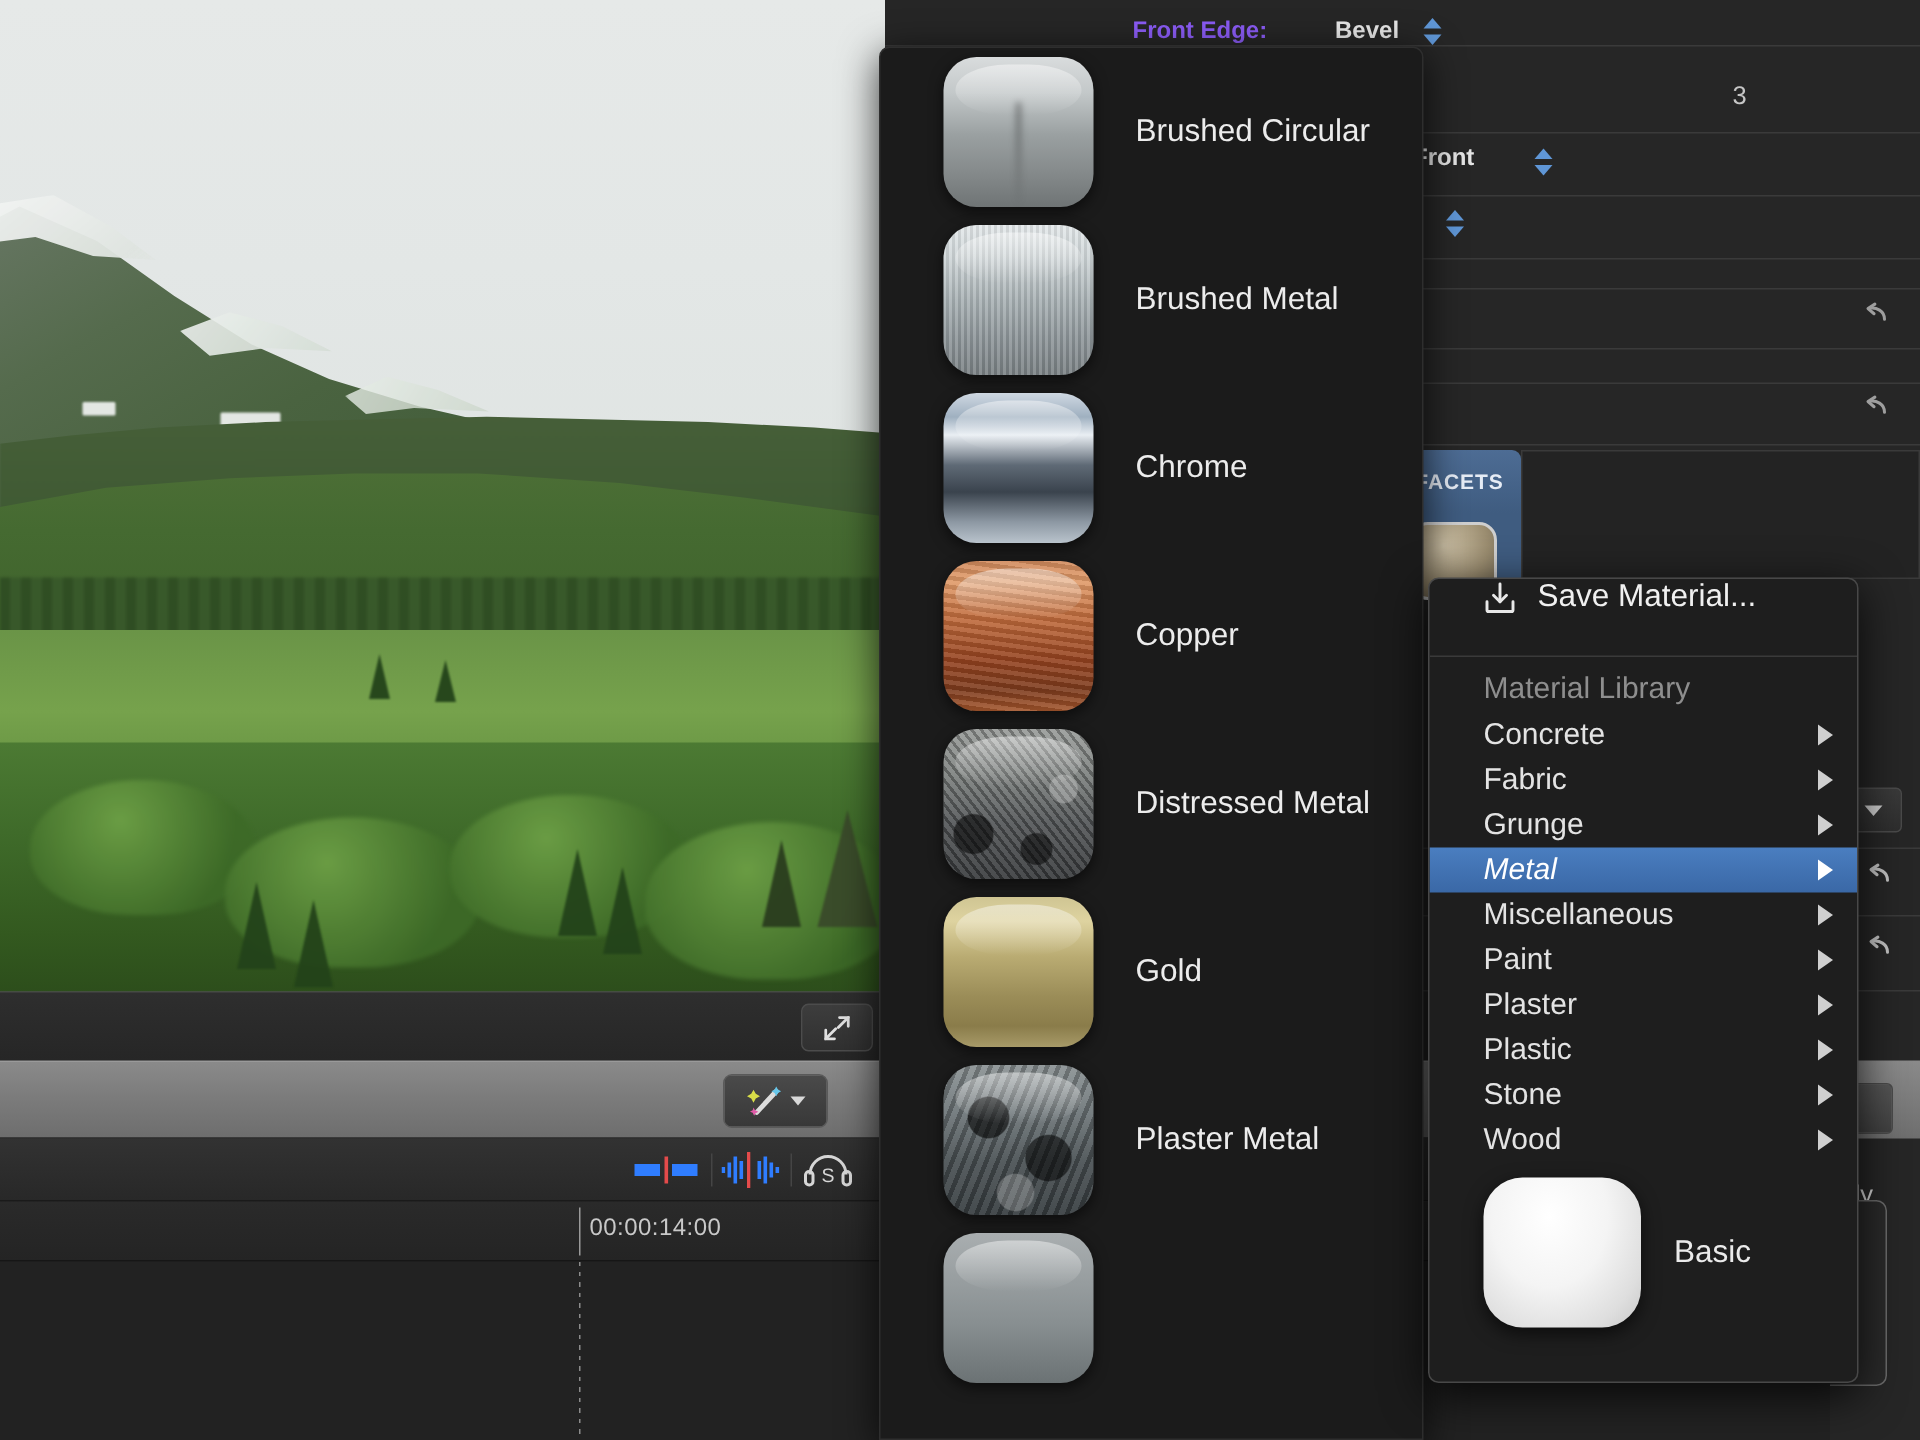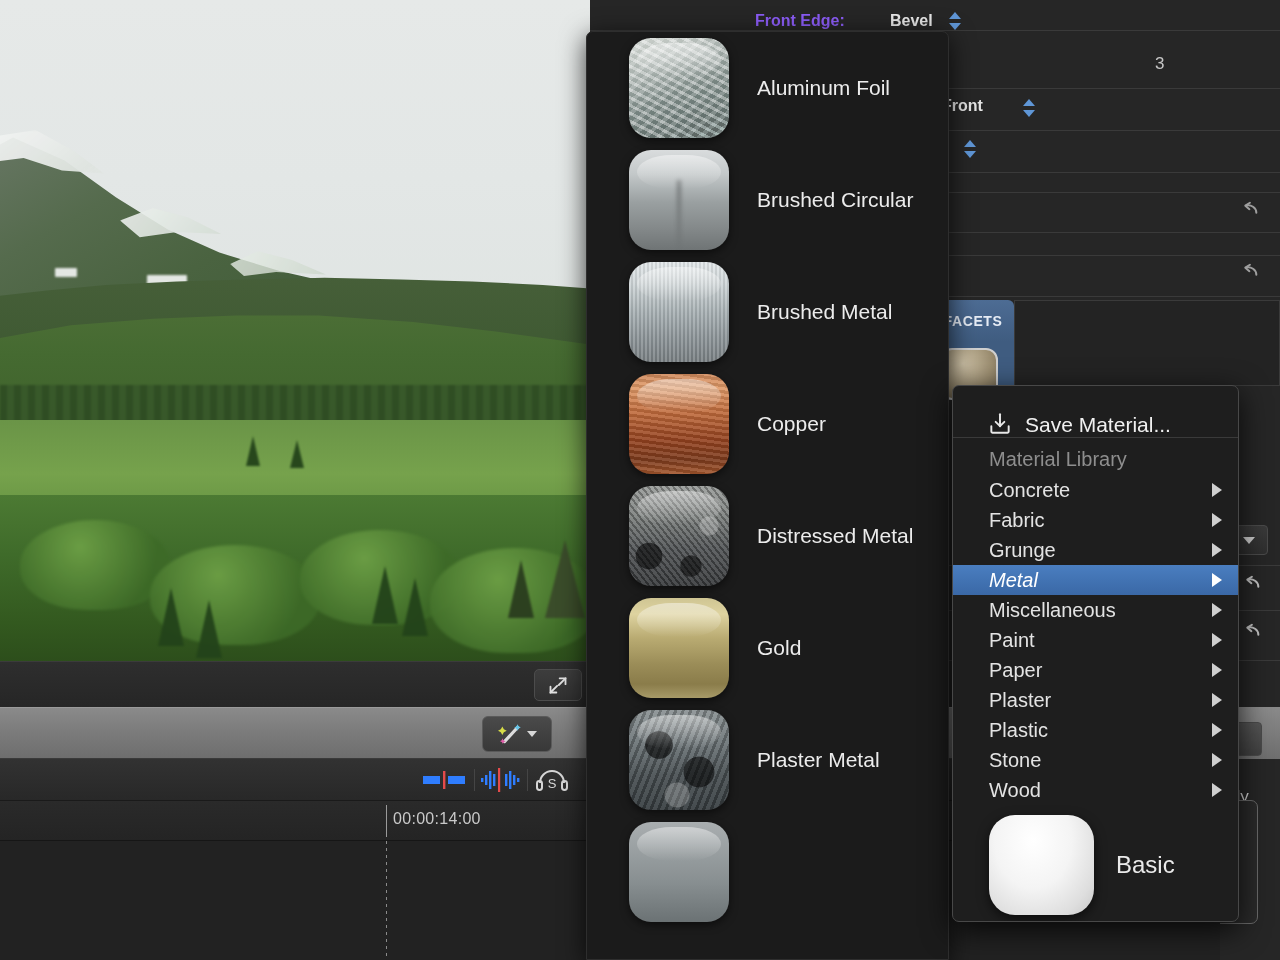--- a/index.html
+++ b/index.html
@@ -261,21 +261,21 @@
 
   
   #context-menu {
     position:absolute; left:952px; top:385px; width:287px; height:537px;
     background:#1e1e1e;
     border:1px solid #484848; border-radius:7px;
     box-shadow: 0 8px 30px rgba(0,0,0,.8);
     overflow:hidden;
   }
   .cm-save {
-    height:52px; display:flex; align-items:flex-end; gap:12px; padding-left:34px;
+    height:52px; display:flex; align-items:flex-start; gap:12px; padding-left:34px;
     border-bottom:1px solid #3a3a3a;
   }
   .cm-save .label { color:#f0f0f0; font-size:21px; }
   .cm-head {
     color:#8e8e8e; font-size:20px; padding:10px 0 4px 36px;
   }
   .cm-item {
     height:30px; display:flex; align-items:center; padding-left:36px;
     color:#e3e3e3; font-size:20px; position:relative;
   }
@@ -285,21 +285,21 @@
     width:0;height:0;border-top:7px solid transparent;border-bottom:7px solid transparent;
     border-left:10px solid #cfcfcf;
   }
   .cm-item.selected .arrow { border-left-color:#ffffff; }
   .cm-basic { position:relative; height:120px; display:flex; align-items:center; }
   .cm-basic .thumb {
     width:105px;height:100px;margin-left:36px;border-radius:26px;
     background: radial-gradient(ellipse at 42% 26%, #ffffff 0%, #f4f4f4 45%, #dedede 78%, #c7c7c7 100%);
     box-shadow: 0 4px 12px rgba(0,0,0,.6);
   }
-  .cm-basic .lbl { color:#eaeaea; font-size:24px; margin-left:22px; }
+  .cm-basic .lbl { color:#eaeaea; font-size:21px; margin-left:22px; }
 </style>
 </head>
 <body>
 
 <div id="app">
 
   <div id="inspector">
 
     <div class="insp-divider" style="top:30px;"></div>
     <div class="insp-divider" style="top:88px;"></div>
@@ -469,36 +469,34 @@
     <div class="tick"></div>
     <div class="tc">00:00:14:00</div>
   </div>
   <div id="tl-body">
     <div class="playhead"></div>
   </div>
 
   <div id="materials-popup">
     <div id="mat-list">
         <div class="mat-item">
-          <div class="mat-sw sw-alufoil">
-            <div class="crinkle"></div>
-          </div>
-          <div class="mat-label">Aluminum Foil</div>
-        </div>
-        <div class="mat-item">
           <div class="mat-sw sw-brushcirc">
             <div class="seam"></div>
           </div>
           <div class="mat-label">Brushed Circular</div>
         </div>
         <div class="mat-item">
           <div class="mat-sw sw-brushmetal">
             <div class="lines"></div>
           </div>
           <div class="mat-label">Brushed Metal</div>
+        </div>
+        <div class="mat-item">
+          <div class="mat-sw sw-chrome"></div>
+          <div class="mat-label">Chrome</div>
         </div>
         <div class="mat-item">
           <div class="mat-sw sw-copper">
             <div class="tex"></div>
           </div>
           <div class="mat-label">Copper</div>
         </div>
         <div class="mat-item">
           <div class="mat-sw sw-distressed">
             <div class="tex"></div>
@@ -551,24 +549,20 @@
         </div>
         <div class="cm-item">
           <span>Miscellaneous</span>
           <span class="arrow"></span>
         </div>
         <div class="cm-item">
           <span>Paint</span>
           <span class="arrow"></span>
         </div>
         <div class="cm-item">
-          <span>Paper</span>
-          <span class="arrow"></span>
-        </div>
-        <div class="cm-item">
           <span>Plaster</span>
           <span class="arrow"></span>
         </div>
         <div class="cm-item">
           <span>Plastic</span>
           <span class="arrow"></span>
         </div>
         <div class="cm-item">
           <span>Stone</span>
           <span class="arrow"></span>

